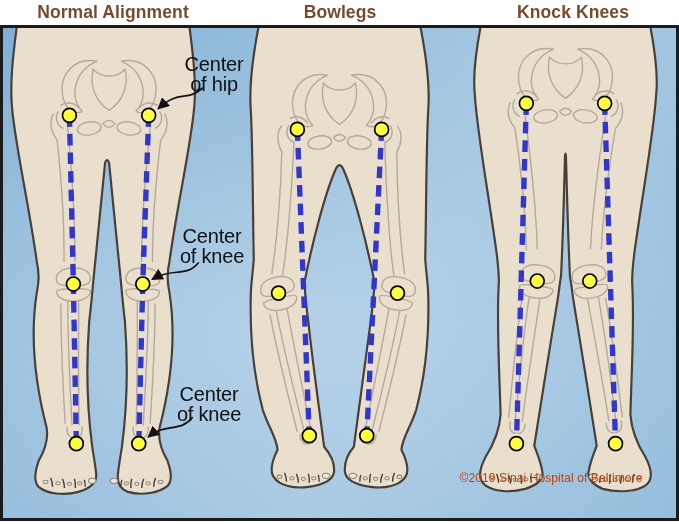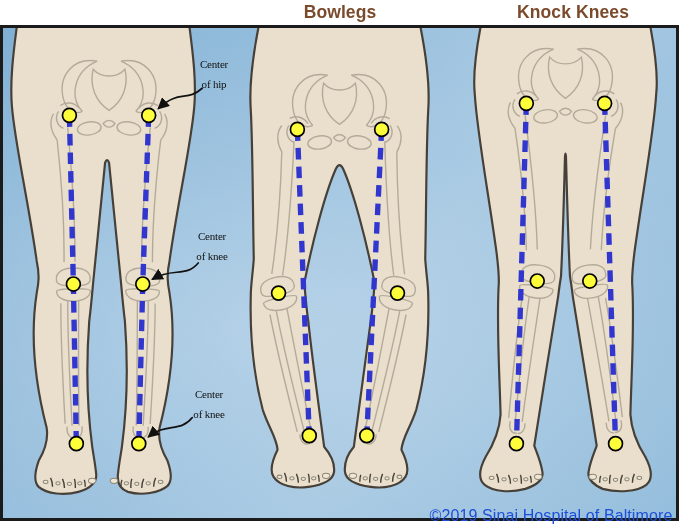--- a/index.html
+++ b/index.html
@@ -16,33 +16,34 @@
   #frame{
     position:absolute;left:0;top:25px;width:679px;height:496px;
     box-sizing:border-box;border:3px solid #1b1b1b;
     background:
       radial-gradient(ellipse 120% 90% at 42% 62%, rgba(185,212,233,0.85) 0%, rgba(170,202,227,0.45) 45%, rgba(0,0,0,0) 75%),
       linear-gradient(118deg,#80b0d4 0%,#95bedd 38%,#a9cae3 60%,#8fbbdb 100%);
   }
   #frame svg{display:block;width:673px;height:490px;}
   .annot{
     position:absolute;transform:translateX(-50%);
-    text-align:center;color:#111111;font-size:11px;line-height:20px;
-    letter-spacing:-0.2px;z-index:3;white-space:nowrap;font-family:Liberation Serif, serif;
+    text-align:center;color:#111111;font-size:20px;line-height:20px;
+    letter-spacing:-0.2px;z-index:3;white-space:nowrap;
   }
   #copyright{
-    position:absolute;left:551px;top:507px;transform:translateX(-50%);
-    font-size:16px;color:#1d4ed8;letter-spacing:0.1px;z-index:3;white-space:nowrap;
+    position:absolute;left:551px;top:471px;transform:translateX(-50%);
+    font-size:12px;color:#c2410c;letter-spacing:0.1px;z-index:3;white-space:nowrap;
   }
 </style>
 </head>
 <body>
 
 <div id="stage">
 
+  <div class="fig-title" style="left:113px">Normal Alignment</div>
   <div class="fig-title" style="left:340px">Bowlegs</div>
   <div class="fig-title" style="left:573px">Knock Knees</div>
 
   <div id="frame">
     <svg viewBox="0 0 679 488" preserveAspectRatio="none">
       <defs>
         <marker id="ah" viewBox="0 0 10 10" refX="8.5" refY="5" markerWidth="7" markerHeight="7" orient="auto">
           <path d="M0,0 L10,5 L0,10 Z" fill="#111111"></path>
         </marker>
 

